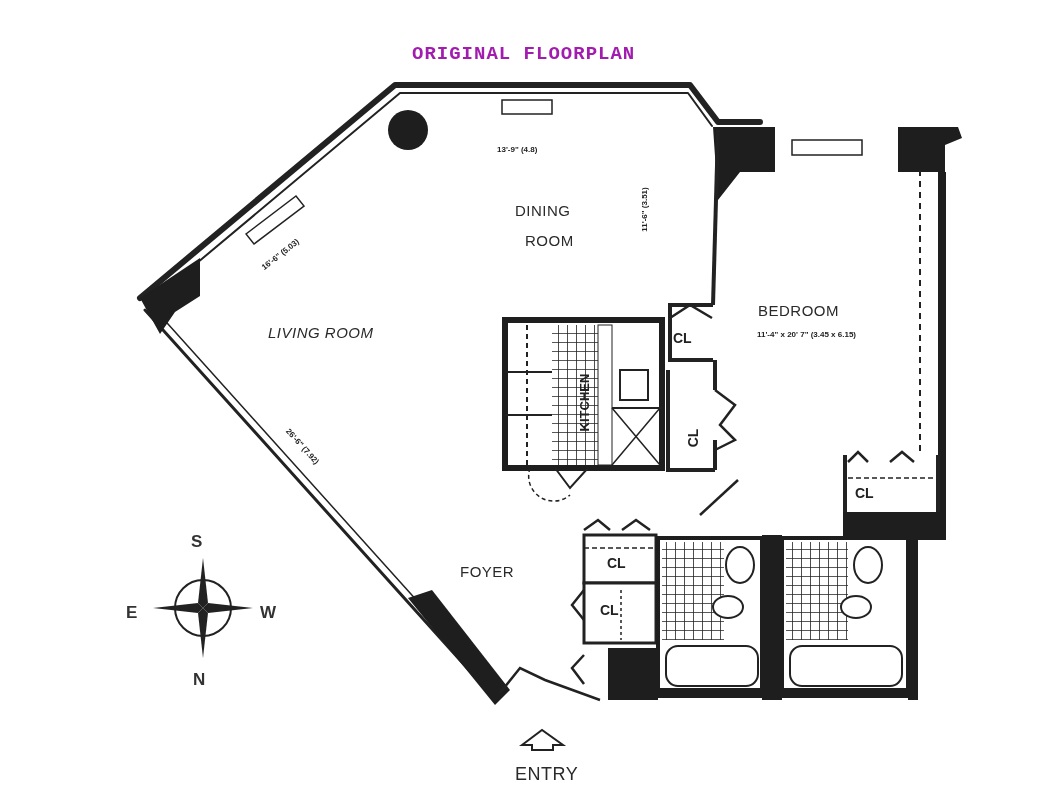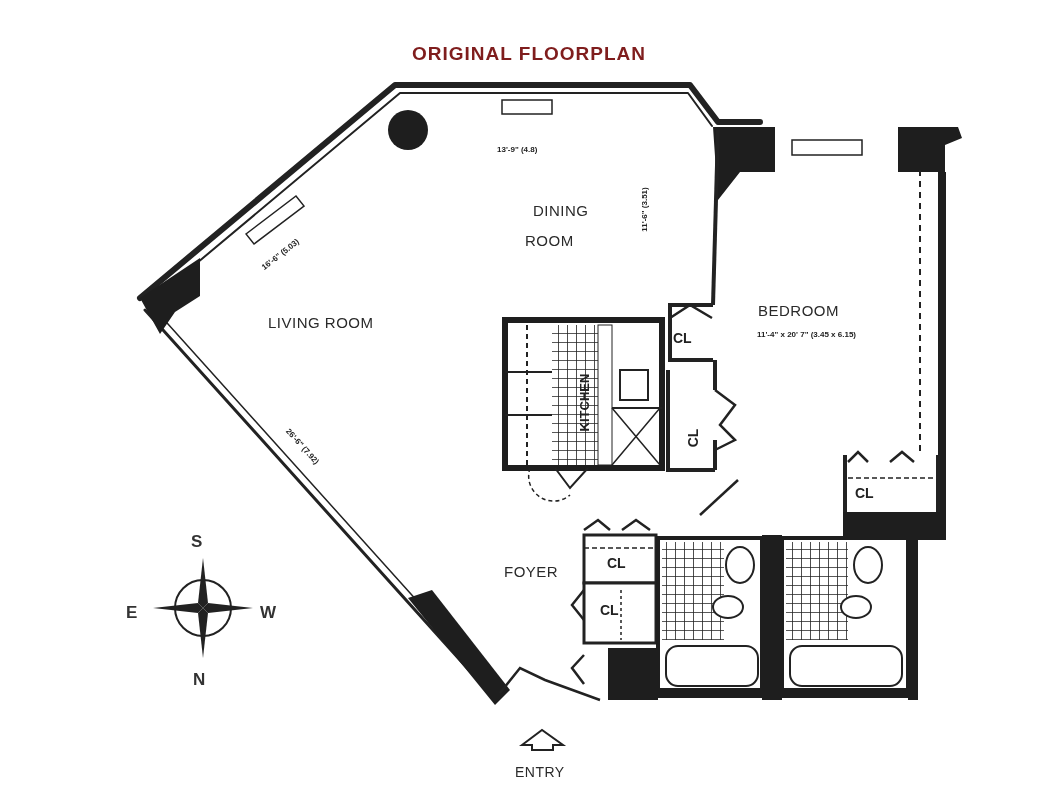--- a/index.html
+++ b/index.html
@@ -1,19 +1,19 @@
 <!DOCTYPE html>
 <html><head>
   <meta charset="utf-8">
   <style>
     html, body { margin: 0; padding: 0; background: #ffffff; }
     body { width: 1044px; height: 800px; overflow: hidden; position: relative; }
     #plan { position: absolute; left: 0; top: 0; width: 1044px; height: 800px; }
     .lbl { position: absolute; font-family: "Liberation Sans", sans-serif; color: #333; font-weight: bold; white-space: nowrap; }
-    .title { font-family: Liberation Sans, sans-serif; font-size: 19px; letter-spacing: 1px; color: #7f1d1d; }
+    .title { font-family: Liberation Mono, monospace; font-size: 19px; letter-spacing: 1px; color: #a21caf; }
     .room { font-size: 15px; font-weight: normal; color: #2a2a2a; letter-spacing: 0.5px; }
     .dim { font-size: 8px; color: #222; font-weight: bold; }
     .cl { font-size: 14px; font-weight: bold; color: #222; }
     .compass { font-size: 17px; color: #333; }
   </style>
 </head>
 <body>
 
 <svg id="plan" viewBox="0 0 1044 800" xmlns="http://www.w3.org/2000/svg">
   <defs>
@@ -111,40 +111,40 @@
     <polygon points="0,50 5,5 0,0 -5,5" fill="#222"></polygon>
     <polygon points="-50,0 -5,-5 0,0 -5,5" fill="#222"></polygon>
     <polygon points="50,0 5,-5 0,0 5,5" fill="#222"></polygon>
   </g>
 
   <polygon points="522,745 542,730 563,745 553,745 553,750 532,750 532,745" fill="none" stroke="#222" stroke-width="2"></polygon>
 </svg>
 
 <div class="lbl title" style="left:412px;top:43px;">ORIGINAL FLOORPLAN</div>
 
-<div class="lbl room" style="left:268px;top:314px;">LIVING ROOM</div>
+<div class="lbl room" style="left:268px;top:324px;font-style:italic;">LIVING ROOM</div>
 <div class="lbl dim" style="left:258px;top:250px;transform:rotate(-38deg);">16'-6" (5.03)</div>
 <div class="lbl dim" style="left:280px;top:442px;transform:rotate(48deg);">26'-6" (7.92)</div>
 
-<div class="lbl room" style="left:515px;top:202px;margin-left:18px;">DINING</div>
+<div class="lbl room" style="left:515px;top:202px;">DINING</div>
 <div class="lbl room" style="left:525px;top:232px;">ROOM</div>
 <div class="lbl dim" style="left:497px;top:145px;">13'-9" (4.8)</div>
 <div class="lbl dim" style="left:622px;top:205px;transform:rotate(-90deg);">11'-6" (3.51)</div>
 
 <div class="lbl room" style="left:758px;top:302px;">BEDROOM</div>
 <div class="lbl dim" style="left:757px;top:330px;">11'-4" x 20' 7" (3.45 x 6.15)</div>
 
 <div class="lbl dim" style="left:556px;top:395px;font-size:13px;transform:rotate(-90deg);">KITCHEN</div>
 
-<div class="lbl room" style="left:460px;top:563px;margin-left:44px;">FOYER</div>
+<div class="lbl room" style="left:460px;top:563px;">FOYER</div>
 
 <div class="lbl cl" style="left:673px;top:330px;">CL</div>
 <div class="lbl cl" style="left:684px;top:430px;transform:rotate(-90deg);">CL</div>
 <div class="lbl cl" style="left:855px;top:485px;">CL</div>
 <div class="lbl cl" style="left:607px;top:555px;">CL</div>
 <div class="lbl cl" style="left:600px;top:602px;">CL</div>
 
 <div class="lbl compass" style="left:191px;top:532px;">S</div>
 <div class="lbl compass" style="left:193px;top:670px;">N</div>
 <div class="lbl compass" style="left:126px;top:603px;">E</div>
 <div class="lbl compass" style="left:260px;top:603px;">W</div>
 
-<div class="lbl room" style="left:515px;top:764px;font-size:14px;">ENTRY</div>
+<div class="lbl room" style="left:515px;top:764px;font-size:18px;">ENTRY</div>
 
 </body></html>

